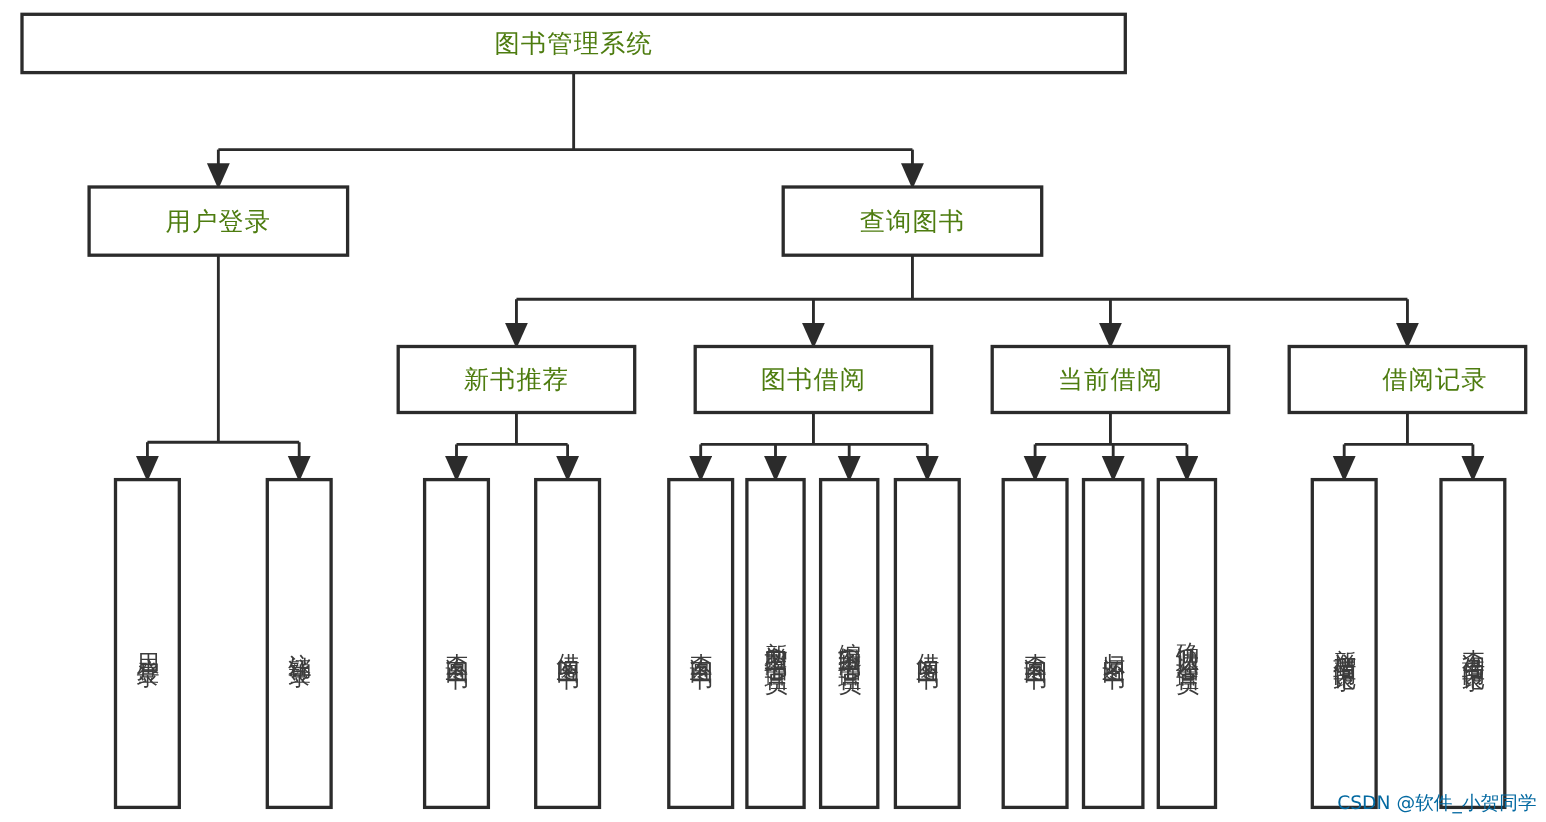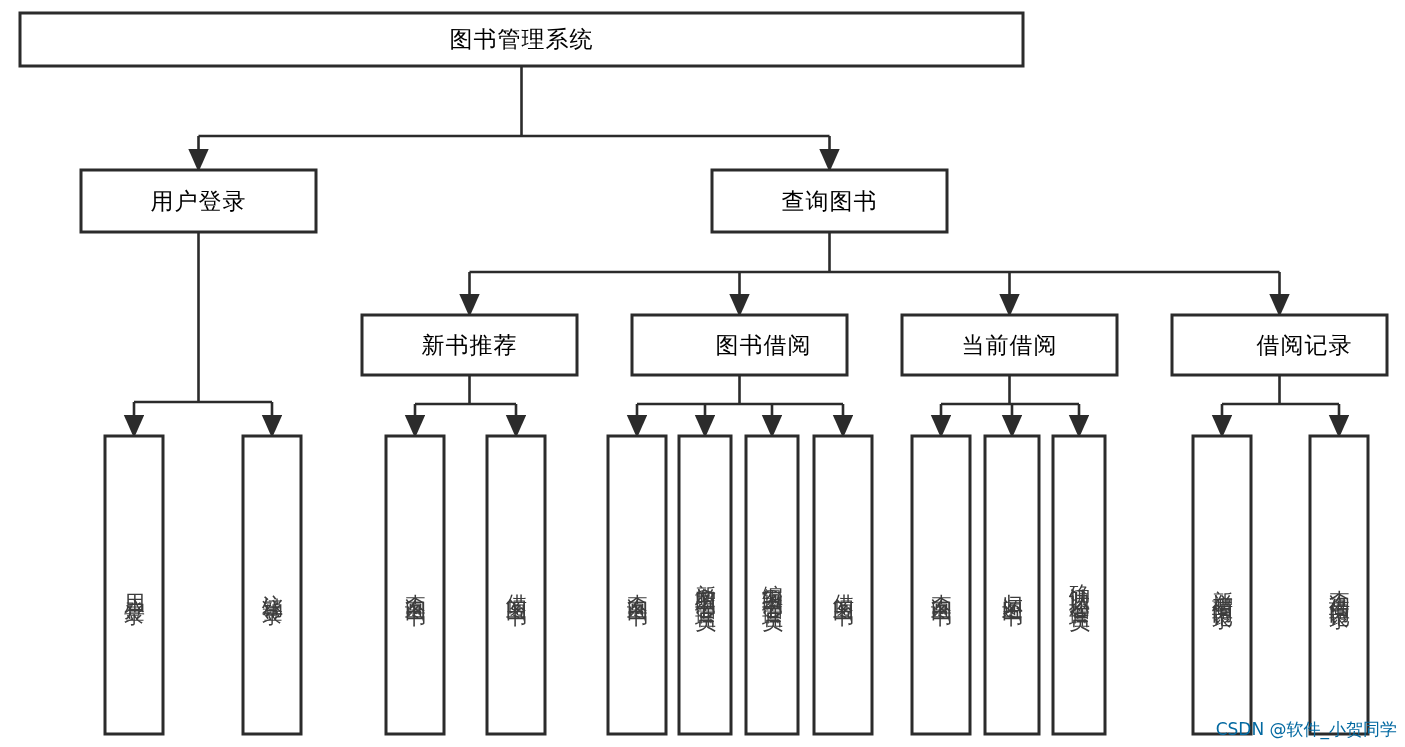--- a/index.html
+++ b/index.html
@@ -46,21 +46,21 @@
   .hlabel-wrap {
     position: absolute;
     display: flex;
     align-items: center;
     justify-content: center;
     pointer-events: none;
   }
   .hlabel-text {
     font-family: Liberation Mono, monospace;
     font-size: 23px;
-    color: #000000;
+    color: #4d7c0f;
     white-space: nowrap;
     letter-spacing: 1px;
   }
   .connector {
     stroke: #2b2b2b;
     stroke-width: 2.6;
     fill: none;
   }
   .watermark {
     position: absolute;
@@ -147,21 +147,21 @@
       </div>
       <div class="hlabel-wrap" style="left: 81px; top: 170px; width: 235px; height: 62px;">
         <span class="hlabel-text">用户登录</span>
       </div>
       <div class="hlabel-wrap" style="left: 712px; top: 170px; width: 235px; height: 62px;">
         <span class="hlabel-text">查询图书</span>
       </div>
       <div class="hlabel-wrap" style="left: 362px; top: 315px; width: 215px; height: 60px;">
         <span class="hlabel-text">新书推荐</span>
       </div>
-      <div class="hlabel-wrap" style="left: 632px; top: 315px; width: 215px; height: 60px; margin-left: 24px;">
+      <div class="hlabel-wrap" style="left: 632px; top: 315px; width: 215px; height: 60px;">
         <span class="hlabel-text">图书借阅</span>
       </div>
       <div class="hlabel-wrap" style="left: 902px; top: 315px; width: 215px; height: 60px; border-radius: 25px;">
         <span class="hlabel-text">当前借阅</span>
       </div>
       <div class="hlabel-wrap" style="left: 1172px; top: 315px; width: 215px; height: 60px; margin-left: 25px;">
         <span class="hlabel-text">借阅记录</span>
       </div>
       <div class="vlabel-wrap" style="left: 105px; top: 436px; width: 58px; height: 298px;">
         <span class="vlabel-text">用户登录</span>

